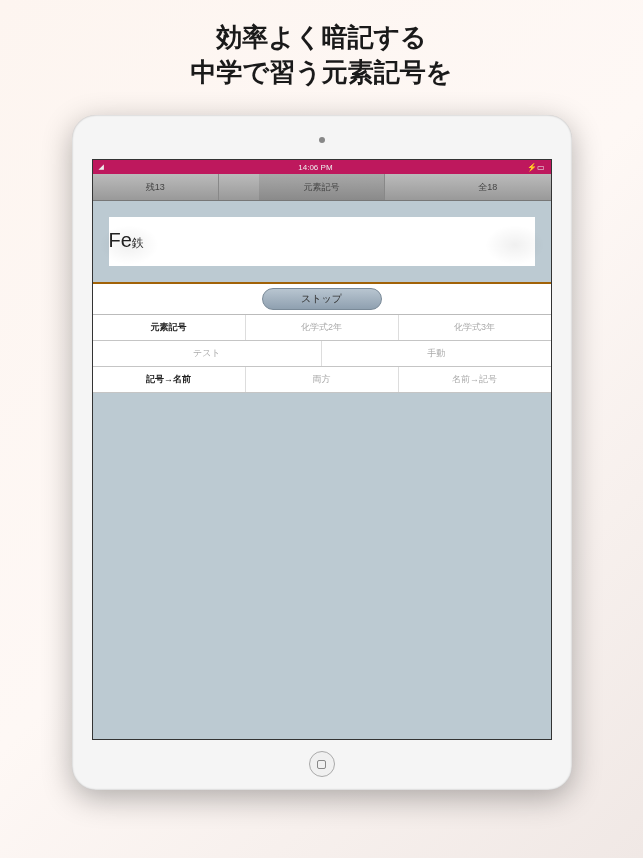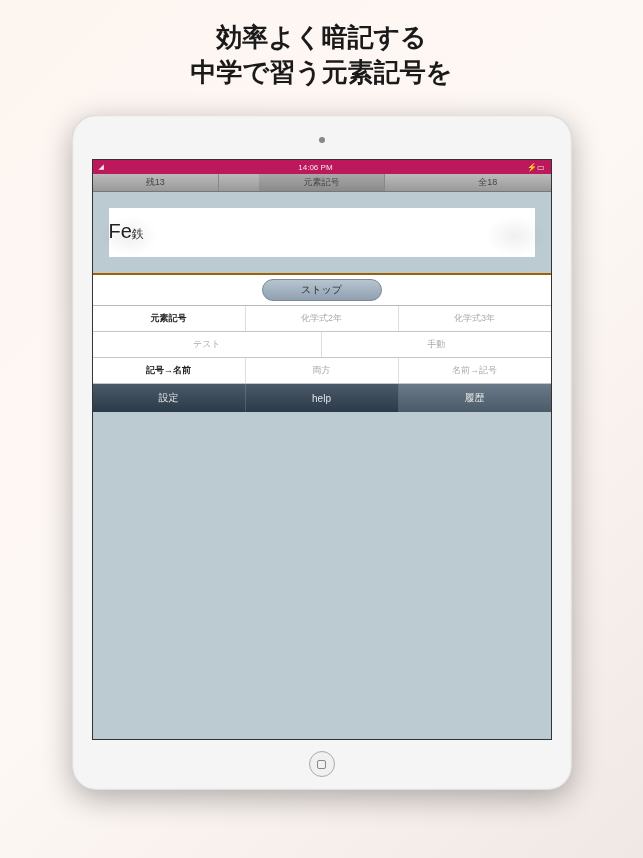--- a/index.html
+++ b/index.html
@@ -76,21 +76,21 @@
       font-size: 8px;
       display: flex;
       align-items: center;
       justify-content: space-between;
       padding: 0 6px;
     }
     .status-left, .status-right { display: flex; align-items: center; gap: 3px; }
     .signal-icon { font-size: 7px; }
     .battery-icon { font-size: 8px; }
     .top-info-bar {
-      height: 18px;
+      height: 27px;
       background: linear-gradient(#bbb, #999);
       display: flex;
       font-size: 9px;
       color: #444;
       border-bottom: 1px solid #777;
       gap: 40px;
     }
     .top-info-cell {
       flex: 1;
       display: flex;
@@ -239,25 +239,20 @@
       <div class="option-cell">テスト</div>
       <div class="option-cell">手動</div>
     </div>
 
     <div class="option-row">
       <div class="option-cell active">記号→名前</div>
       <div class="option-cell">両方</div>
       <div class="option-cell">名前→記号</div>
     </div>
 
-    <div class="bottom-bar">
-      <div class="bottom-cell">設定</div>
-      <div class="bottom-cell">help</div>
-      <div class="bottom-cell selected">履歴</div>
-    </div>
 
     <div class="content-area"></div>
   </div>
 
   <div class="home-button">
     <div class="home-button-inner"></div>
   </div>
 </div>
 
 </body></html>

